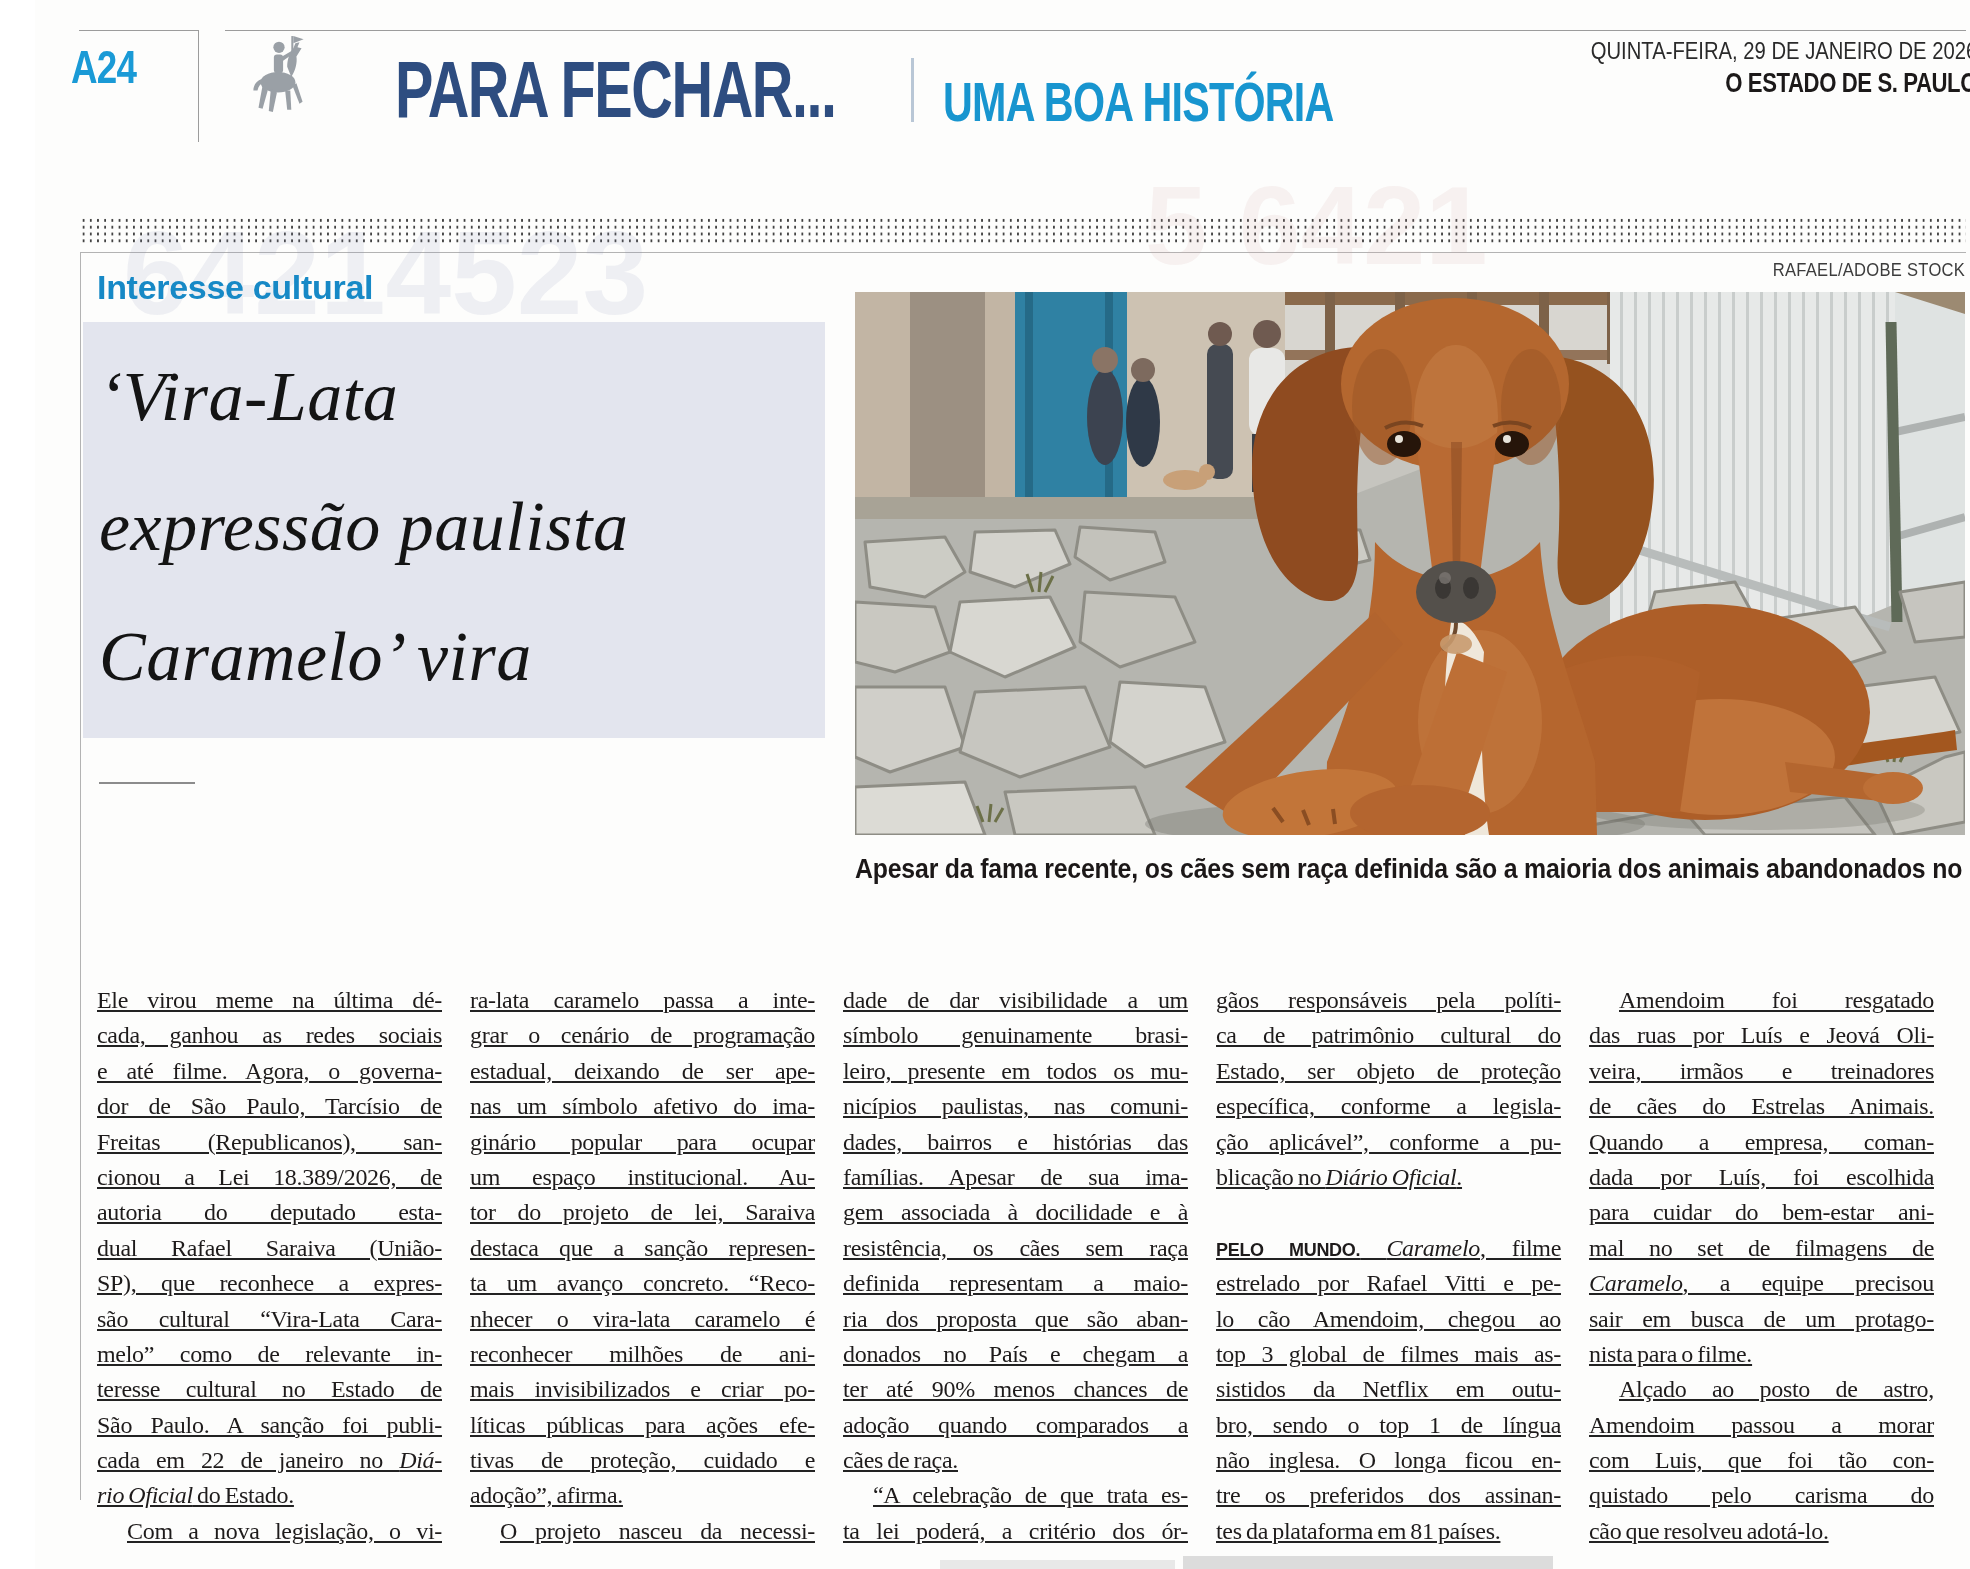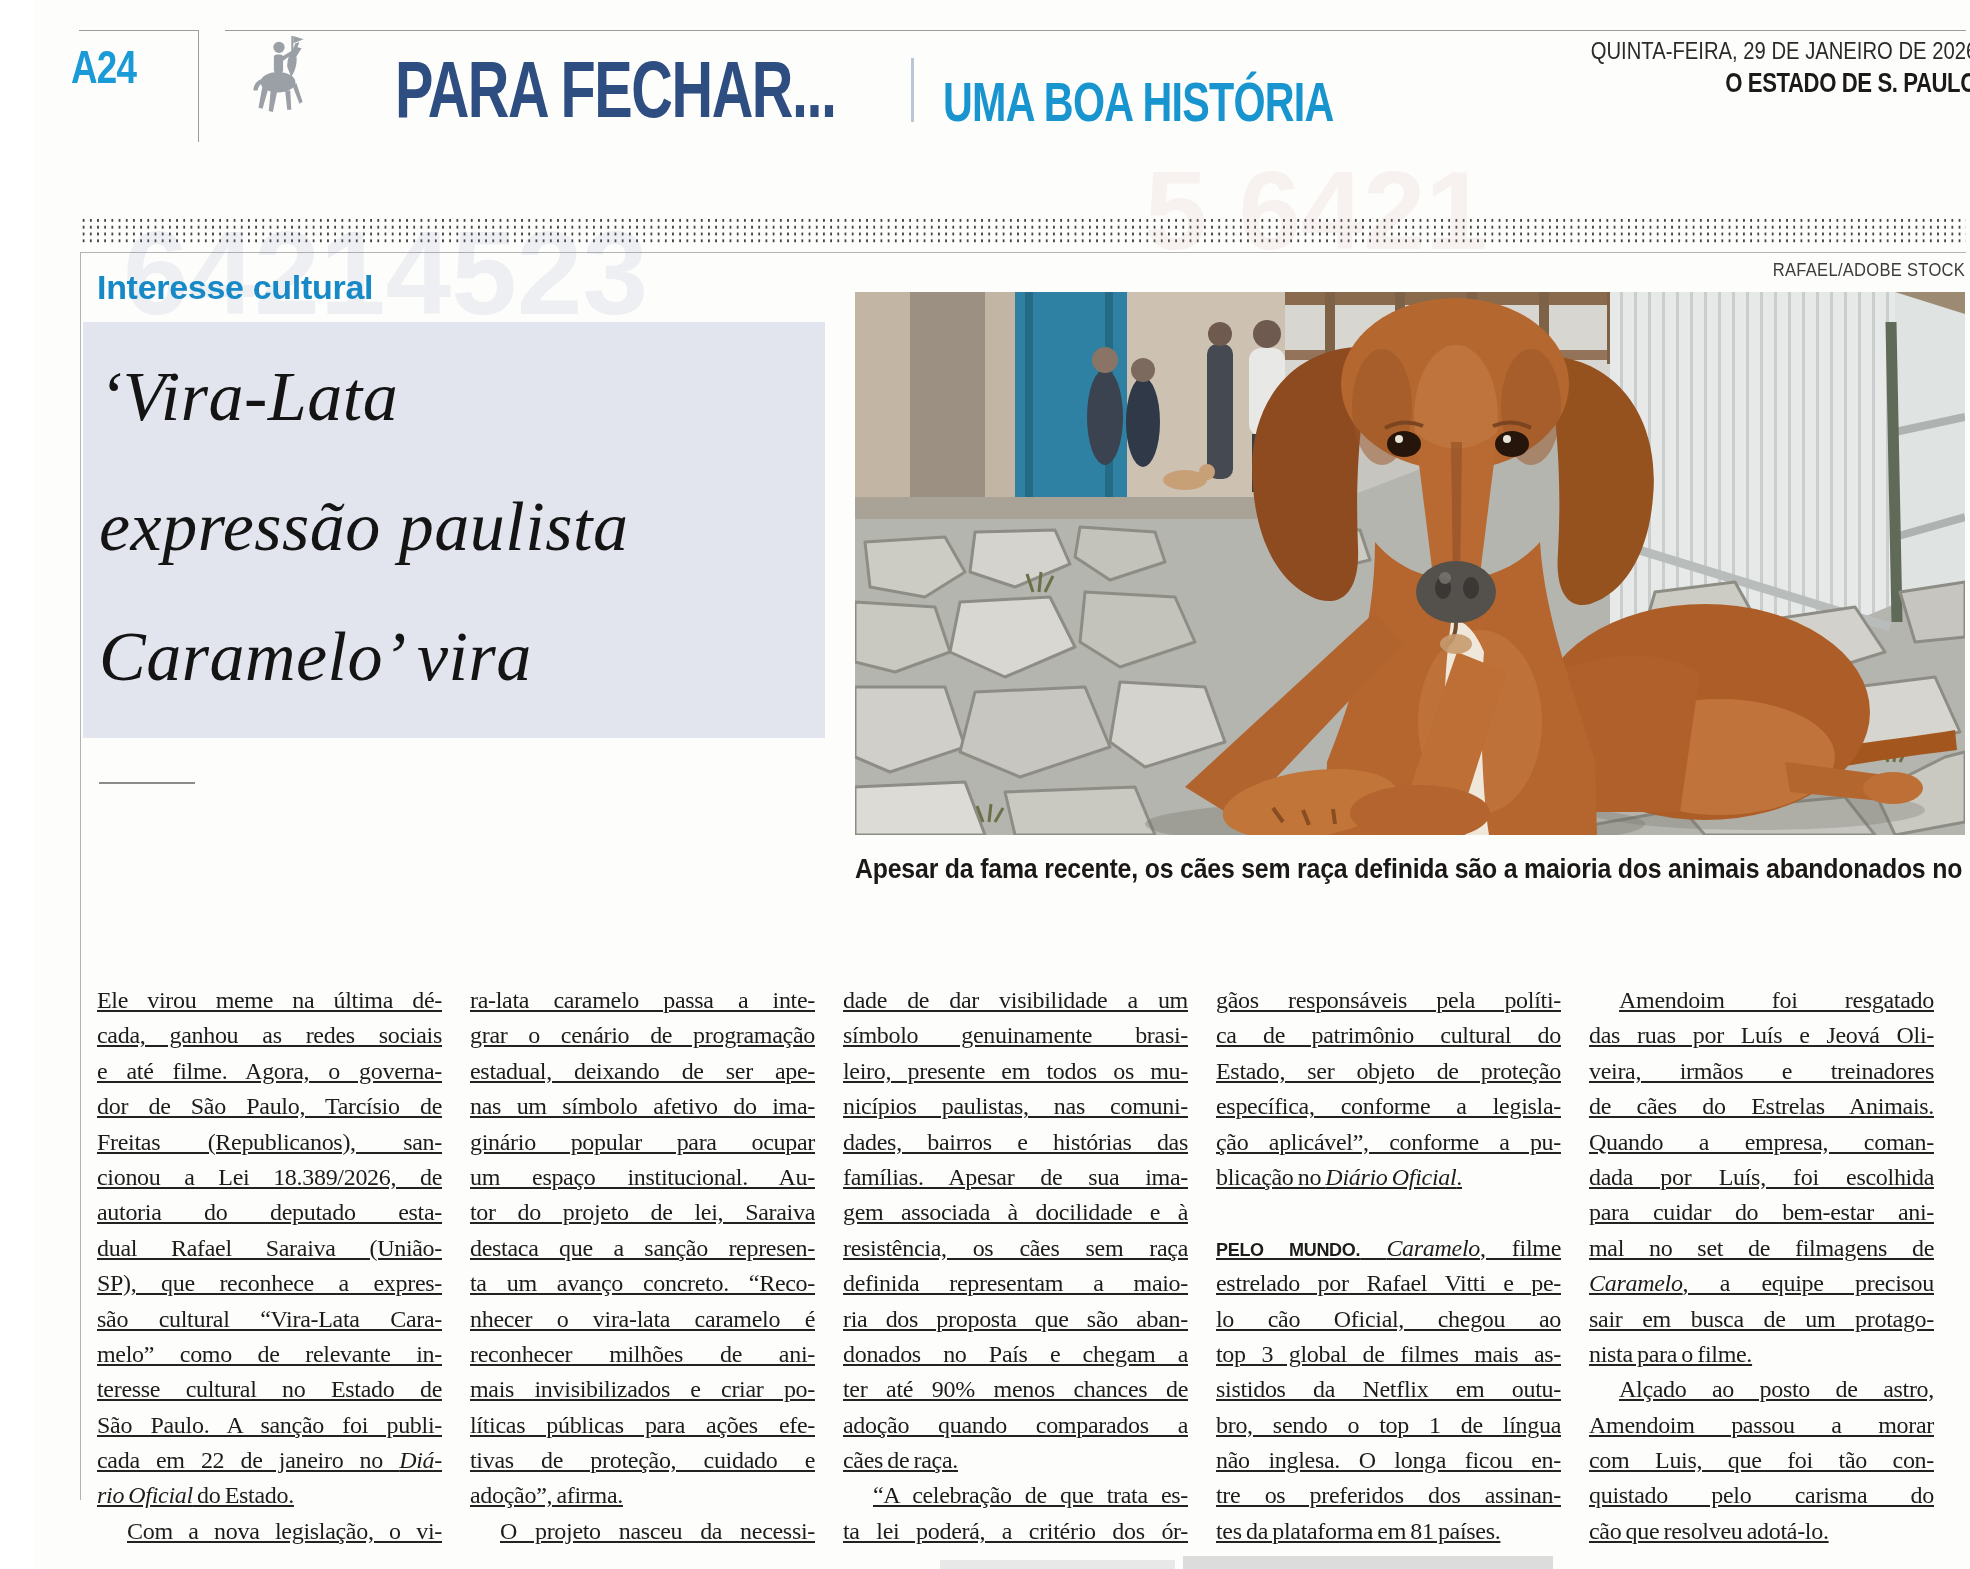--- a/index.html
+++ b/index.html
@@ -26,21 +26,21 @@
   .dotted-band{position:absolute;left:45px;top:217px;width:1886px;height:28px;
      background-image:radial-gradient(circle,#3c3c3c 1.05px,transparent 1.3px);
      background-size:7.2px 6.8px;}
   .article-topline{position:absolute;left:45px;top:252px;width:1886px;height:1px;background:#b3b3b3;}
   .article-leftline{position:absolute;left:45px;top:252px;width:1px;height:1248px;background:#b3b3b3;}
 
   
   .ghost{position:absolute;font-weight:bold;font-family:"Liberation Sans",sans-serif;
          pointer-events:none;white-space:nowrap;}
   .ghost1{left:88px;top:205px;font-size:118px;color:rgba(140,150,185,0.13);}
-  .ghost2{left:1110px;top:146px;font-size:112px;color:rgba(215,170,170,0.14);}
+  .ghost2{left:1110px;top:161px;font-size:112px;color:rgba(215,170,170,0.14);}
   .ghost3{left:10px;top:1250px;font-size:200px;color:rgba(150,160,190,0.09);}
 
   
   .kicker{position:absolute;left:62px;top:268px;font-size:34px;font-weight:bold;color:#1789c6;
           letter-spacing:-0.3px;}
   .headline-block{position:absolute;left:48px;top:322px;width:742px;height:416px;background:#e3e5ee;
           padding:10px 0 0 16px;box-sizing:border-box;}
   .hl-line{font-family:"Liberation Serif",serif;font-style:italic;font-size:70px;line-height:130px;
           color:#141414;letter-spacing:0.5px;white-space:nowrap;}
   .subtitle{position:absolute;left:50px;top:744px;width:748px;font-family:"Liberation Serif",serif;
@@ -319,21 +319,21 @@
     <div class="col">
         <div class="line">gãos responsáveis pela políti-</div>
         <div class="line">ca de patrimônio cultural do</div>
         <div class="line">Estado, ser objeto de proteção</div>
         <div class="line">específica, conforme a legisla-</div>
         <div class="line">ção aplicável”, conforme a pu-</div>
         <div class="line end">blicação no <i>Diário Oficial</i>.</div>
         <div class="line gap"></div>
         <div class="line"><b>PELO MUNDO.</b> <i>Caramelo</i>, filme</div>
         <div class="line">estrelado por Rafael Vitti e pe-</div>
-        <div class="line">lo cão Oficial, chegou ao</div>
+        <div class="line">lo cão Amendoim, chegou ao</div>
         <div class="line">top 3 global de filmes mais as-</div>
         <div class="line">sistidos da Netflix em outu-</div>
         <div class="line">bro, sendo o top 1 de língua</div>
         <div class="line">não inglesa. O longa ficou en-</div>
         <div class="line">tre os preferidos dos assinan-</div>
         <div class="line end">tes da plataforma em 81 países.</div>
       </div>
     <div class="col">
         <div class="line ind">Amendoim foi resgatado</div>
         <div class="line">das ruas por Luís e Jeová Oli-</div>

